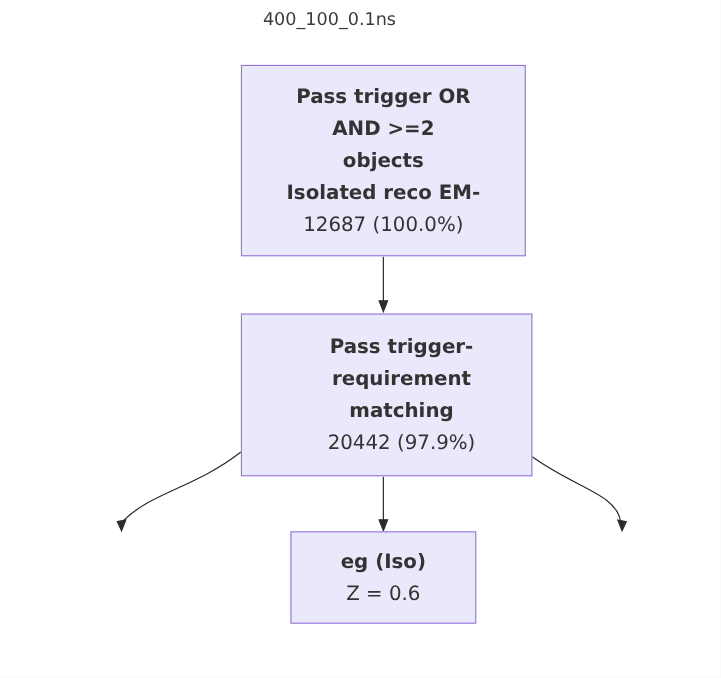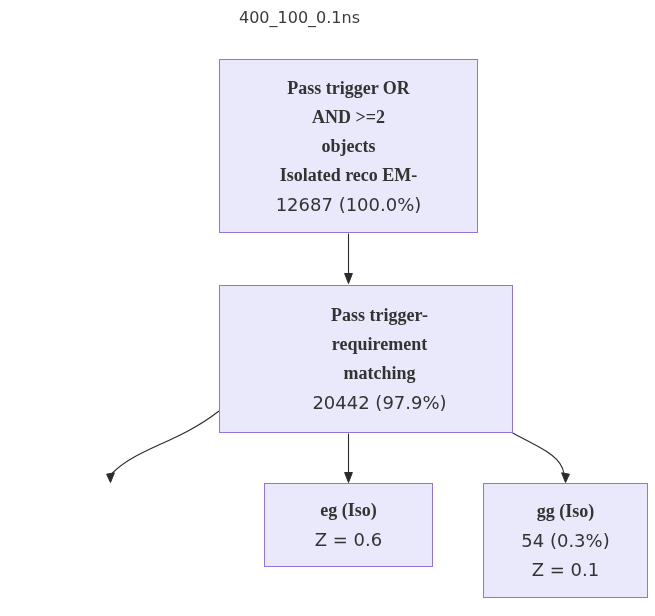--- a/index.html
+++ b/index.html
@@ -33,23 +33,23 @@
     border: 1.5px solid var(--node-border);
     box-sizing: border-box;
     display: flex;
     flex-direction: column;
     justify-content: center;
     align-items: center;
     text-align: center;
     font: 18px/29px "DejaVu Sans", sans-serif;
     color: var(--text);
   }
-  .node .b { font-weight: bold; font-family: Liberation Serif, serif; }
+  .node .b { font-weight: bold; }
   .node-root  { left: 219px; top: 59px;  width: 259px; height: 174px; }
-  .node-match { left: 219px; top: 285px; width: 294px; height: 148px; padding-left: 27px; }
+  .node-match { left: 219px; top: 285px; width: 265px; height: 148px; padding-left: 27px; }
   .node-ee    { left: 7px;   top: 483px; width: 206px; height: 115px; }
   .node-eg    { left: 264px; top: 483px; width: 169px; height: 84px; }
   .node-gg    { left: 483px; top: 483px; width: 165px; height: 115px; }
   svg.edges {
     position: absolute;
     left: 0; top: 0;
     width: 655px; height: 616px;
     pointer-events: none;
     color: var(--arrow);
   }
@@ -100,19 +100,14 @@
     <div class="b">matching</div>
     <div>20442 (97.9%)</div>
   </div>
 
 
   <div class="node node-eg">
     <div class="b">eg (Iso)</div>
     <div>Z = 0.6</div>
   </div>
 
-  <div class="node node-gg">
-    <div class="b">gg (Iso)</div>
-    <div>54 (0.3%)</div>
-    <div>Z = 0.1</div>
-  </div>
 
 </div>
 
 </body></html>

